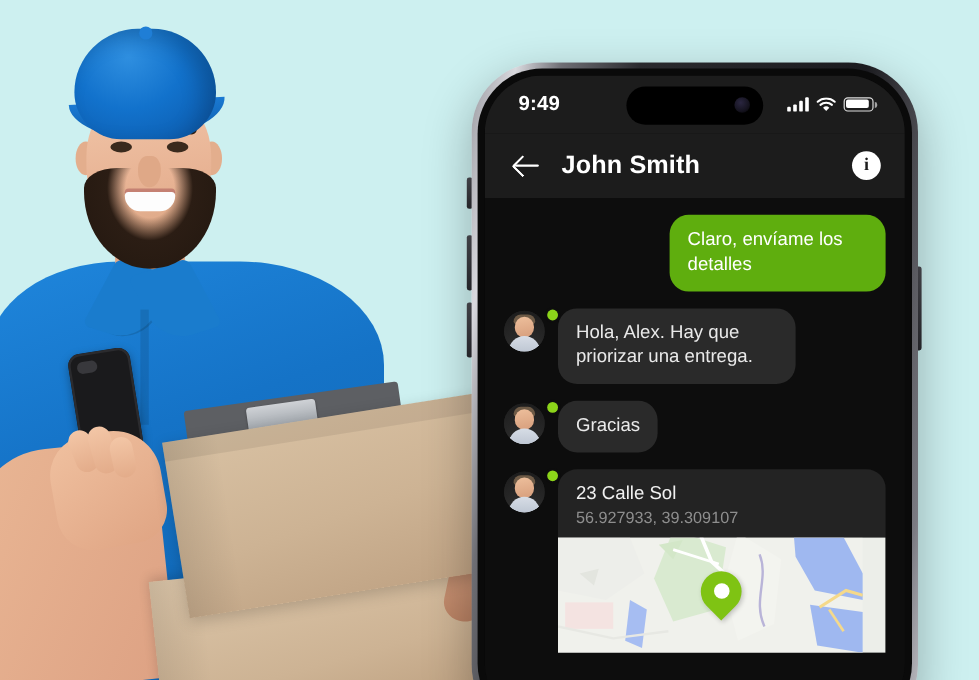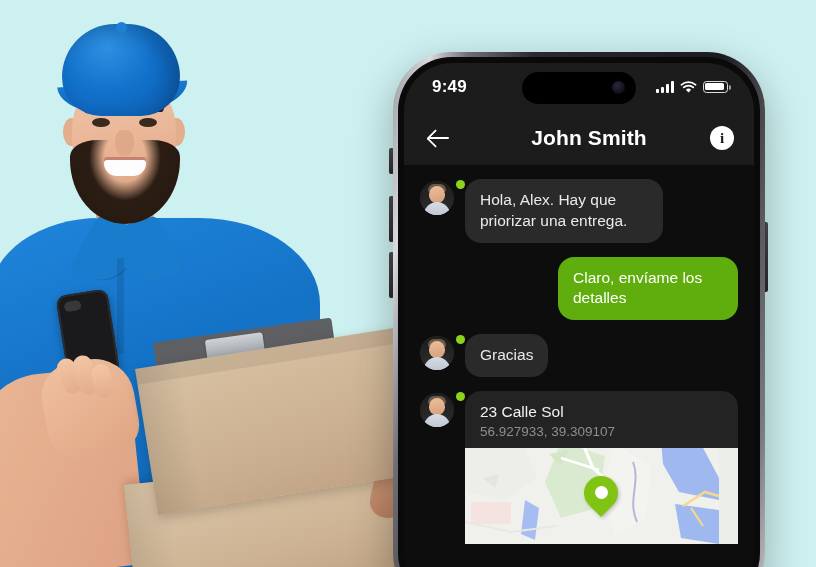--- a/index.html
+++ b/index.html
@@ -274,21 +274,20 @@
   }
 
   
   .appbar {
     height: 54px;
     background: #1c1c1c;
     display: flex;
     align-items: center;
     padding: 0 20px 0 22px;
     box-sizing: border-box;
-    text-align: center;
   }
   .back-arrow {
     width: 26px; height: 26px;
     position: relative;
     flex: 0 0 auto;
     cursor: pointer;
   }
   .back-arrow::before {
     content:""; position:absolute; left:3px; top:12px;
     width:20px; height:2px; background:#fff; border-radius:2px;
@@ -524,35 +523,35 @@
         </div>
 
         <div class="appbar">
           <div class="back-arrow"></div>
           <div class="chat-title">John Smith</div>
           <div class="info-icon">i</div>
         </div>
 
         <div class="conversation">
 
+          <div class="msg-row out">
+            <div class="bubble out">Claro, envíame los detalles</div>
+          </div>
+
           <div class="msg-row">
             <div class="avatar-wrap">
               <div class="avatar">
                 <div class="av-bg"></div>
                 <div class="av-hair"></div>
                 <div class="av-head"></div>
                 <div class="av-body"></div>
               </div>
               <div class="dot-online"></div>
             </div>
             <div class="bubble in">Hola, Alex. Hay que priorizar una entrega.</div>
-          </div>
-
-          <div class="msg-row out">
-            <div class="bubble out">Claro, envíame los detalles</div>
           </div>
 
           <div class="msg-row">
             <div class="avatar-wrap">
               <div class="avatar">
                 <div class="av-bg"></div>
                 <div class="av-hair"></div>
                 <div class="av-head"></div>
                 <div class="av-body"></div>
               </div>

